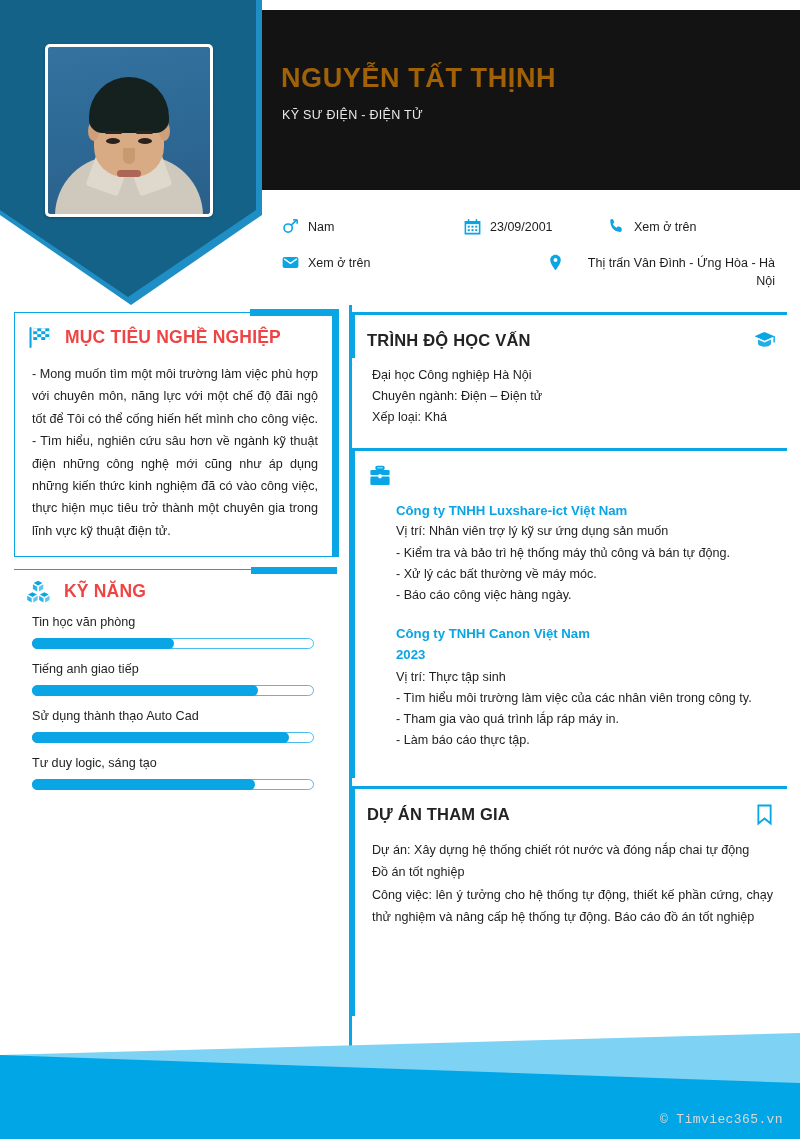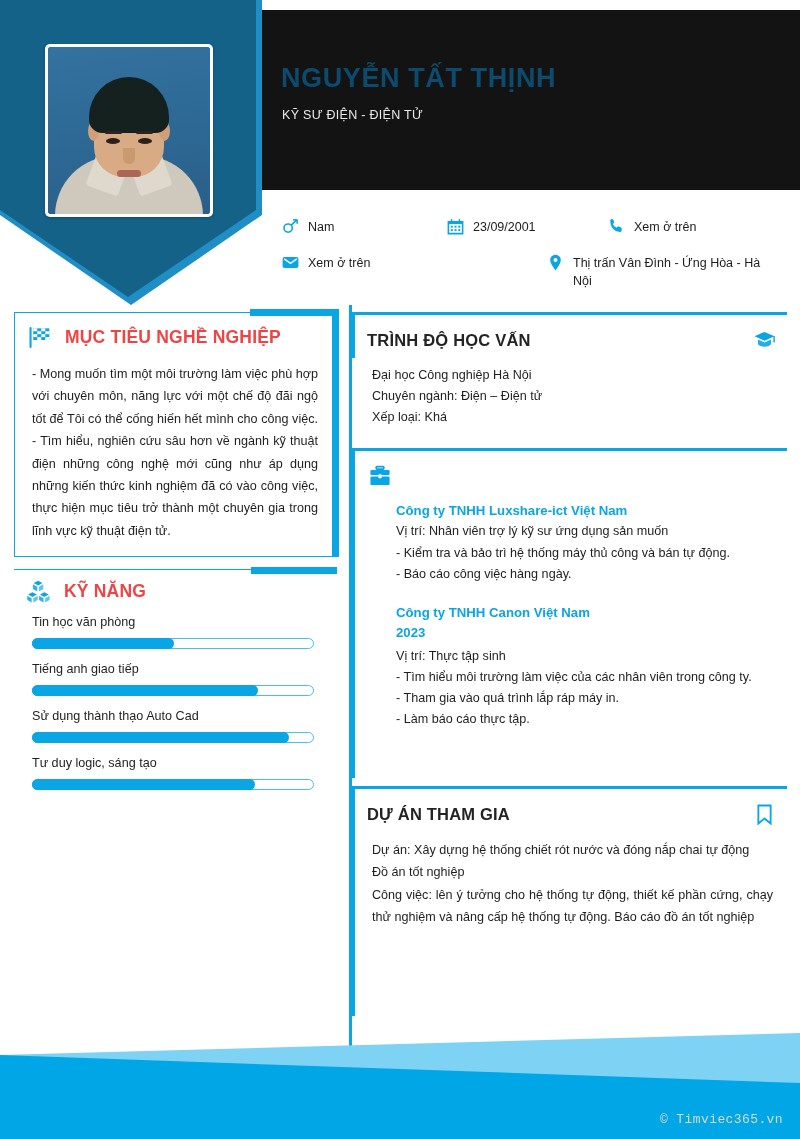--- a/index.html
+++ b/index.html
@@ -19,21 +19,21 @@
   
   .header-wrap { position: absolute; left: 0; top: 0; width: 800px; height: 305px; }
 
   .hdr-black {
     position: absolute; left: 251px; top: 10px;
     width: 549px; height: 180px;
     background: #131313;
   }
   .hdr-name {
     position: absolute; left: 281px; top: 63px;
-    color: #0c4a6e;
+    color: #a16207;
     font-size: 27px; font-weight: bold;
     letter-spacing: 0.6px;
     white-space: nowrap;
   }
   .hdr-role {
     position: absolute; left: 282px; top: 108px;
     color: #e9e9e9;
     font-size: 12.5px;
     letter-spacing: 0.3px;
     white-space: nowrap;
@@ -115,24 +115,24 @@
     position: absolute; left: 280px; top: 216px;
     width: 510px; height: 80px;
     font-size: 12.5px; color: #1c1c1c;
   }
   .c-item { position: absolute; display: flex; align-items: flex-start; gap: 8px; }
   .c-icon { width: 20px; height: 20px; flex: 0 0 20px; color: #0aa5e4; display:flex; align-items:center; justify-content:center; }
   .c-icon svg { display: block; }
   .c-txt { padding-top: 2px; line-height: 1.45; }
 
   .c-gender { left: 0;   top: 0;  }
-  .c-dob    { left: 165px; top: 0; }
+  .c-dob    { left: 182px; top: 0; }
   .c-phone  { left: 326px; top: 0; }
   .c-email  { left: 0;   top: 36px; }
-  .c-addr   { left: 265px; top: 36px; width: 230px; }
+  .c-addr   { left: 265px; top: 36px; width: 230px; text-align: right; }
 
   
   .col-divider {
     position: absolute; left: 349px; top: 305px;
     width: 3px; height: 745px; background: #0aa5e4;
   }
 
   
   .lbox {
     position: absolute; left: 14px; width: 322px;
@@ -436,20 +436,21 @@
           <rect x="2.4" y="12.6" width="19.2" height="8.4" rx="1.1"></rect>
           <rect x="10.4" y="10.3" width="3.2" height="3.9" rx=".6" fill="#ffffff"></rect>
         </svg>
       </span>
     </div>
     <div class="r-body">
       <div class="job">
         <div class="job-name">Công ty TNHH Luxshare-ict Việt Nam</div>
         <div class="job-line">Vị trí: Nhân viên trợ lý kỹ sư ứng dụng sản muốn</div>
         <div class="job-line">- Kiểm tra và bảo trì hệ thống máy thủ công và bán tự động.</div>
+        <div class="job-line">- Xử lý các bất thường về máy móc.</div>
         <div class="job-line">- Báo cáo công việc hàng ngày.</div>
       </div>
       <div class="job-gap"></div>
       <div class="job">
         <div class="job-name">Công ty  TNHH Canon Việt Nam</div>
         <div class="job-years">2023</div>
         <div class="job-line">Vị trí: Thực tập sinh</div>
         <div class="job-line">- Tìm hiểu môi trường làm việc của các nhân viên trong công ty.</div>
         <div class="job-line">- Tham gia vào quá trình lắp ráp máy in.</div>
         <div class="job-line">- Làm báo cáo thực tập.</div>

